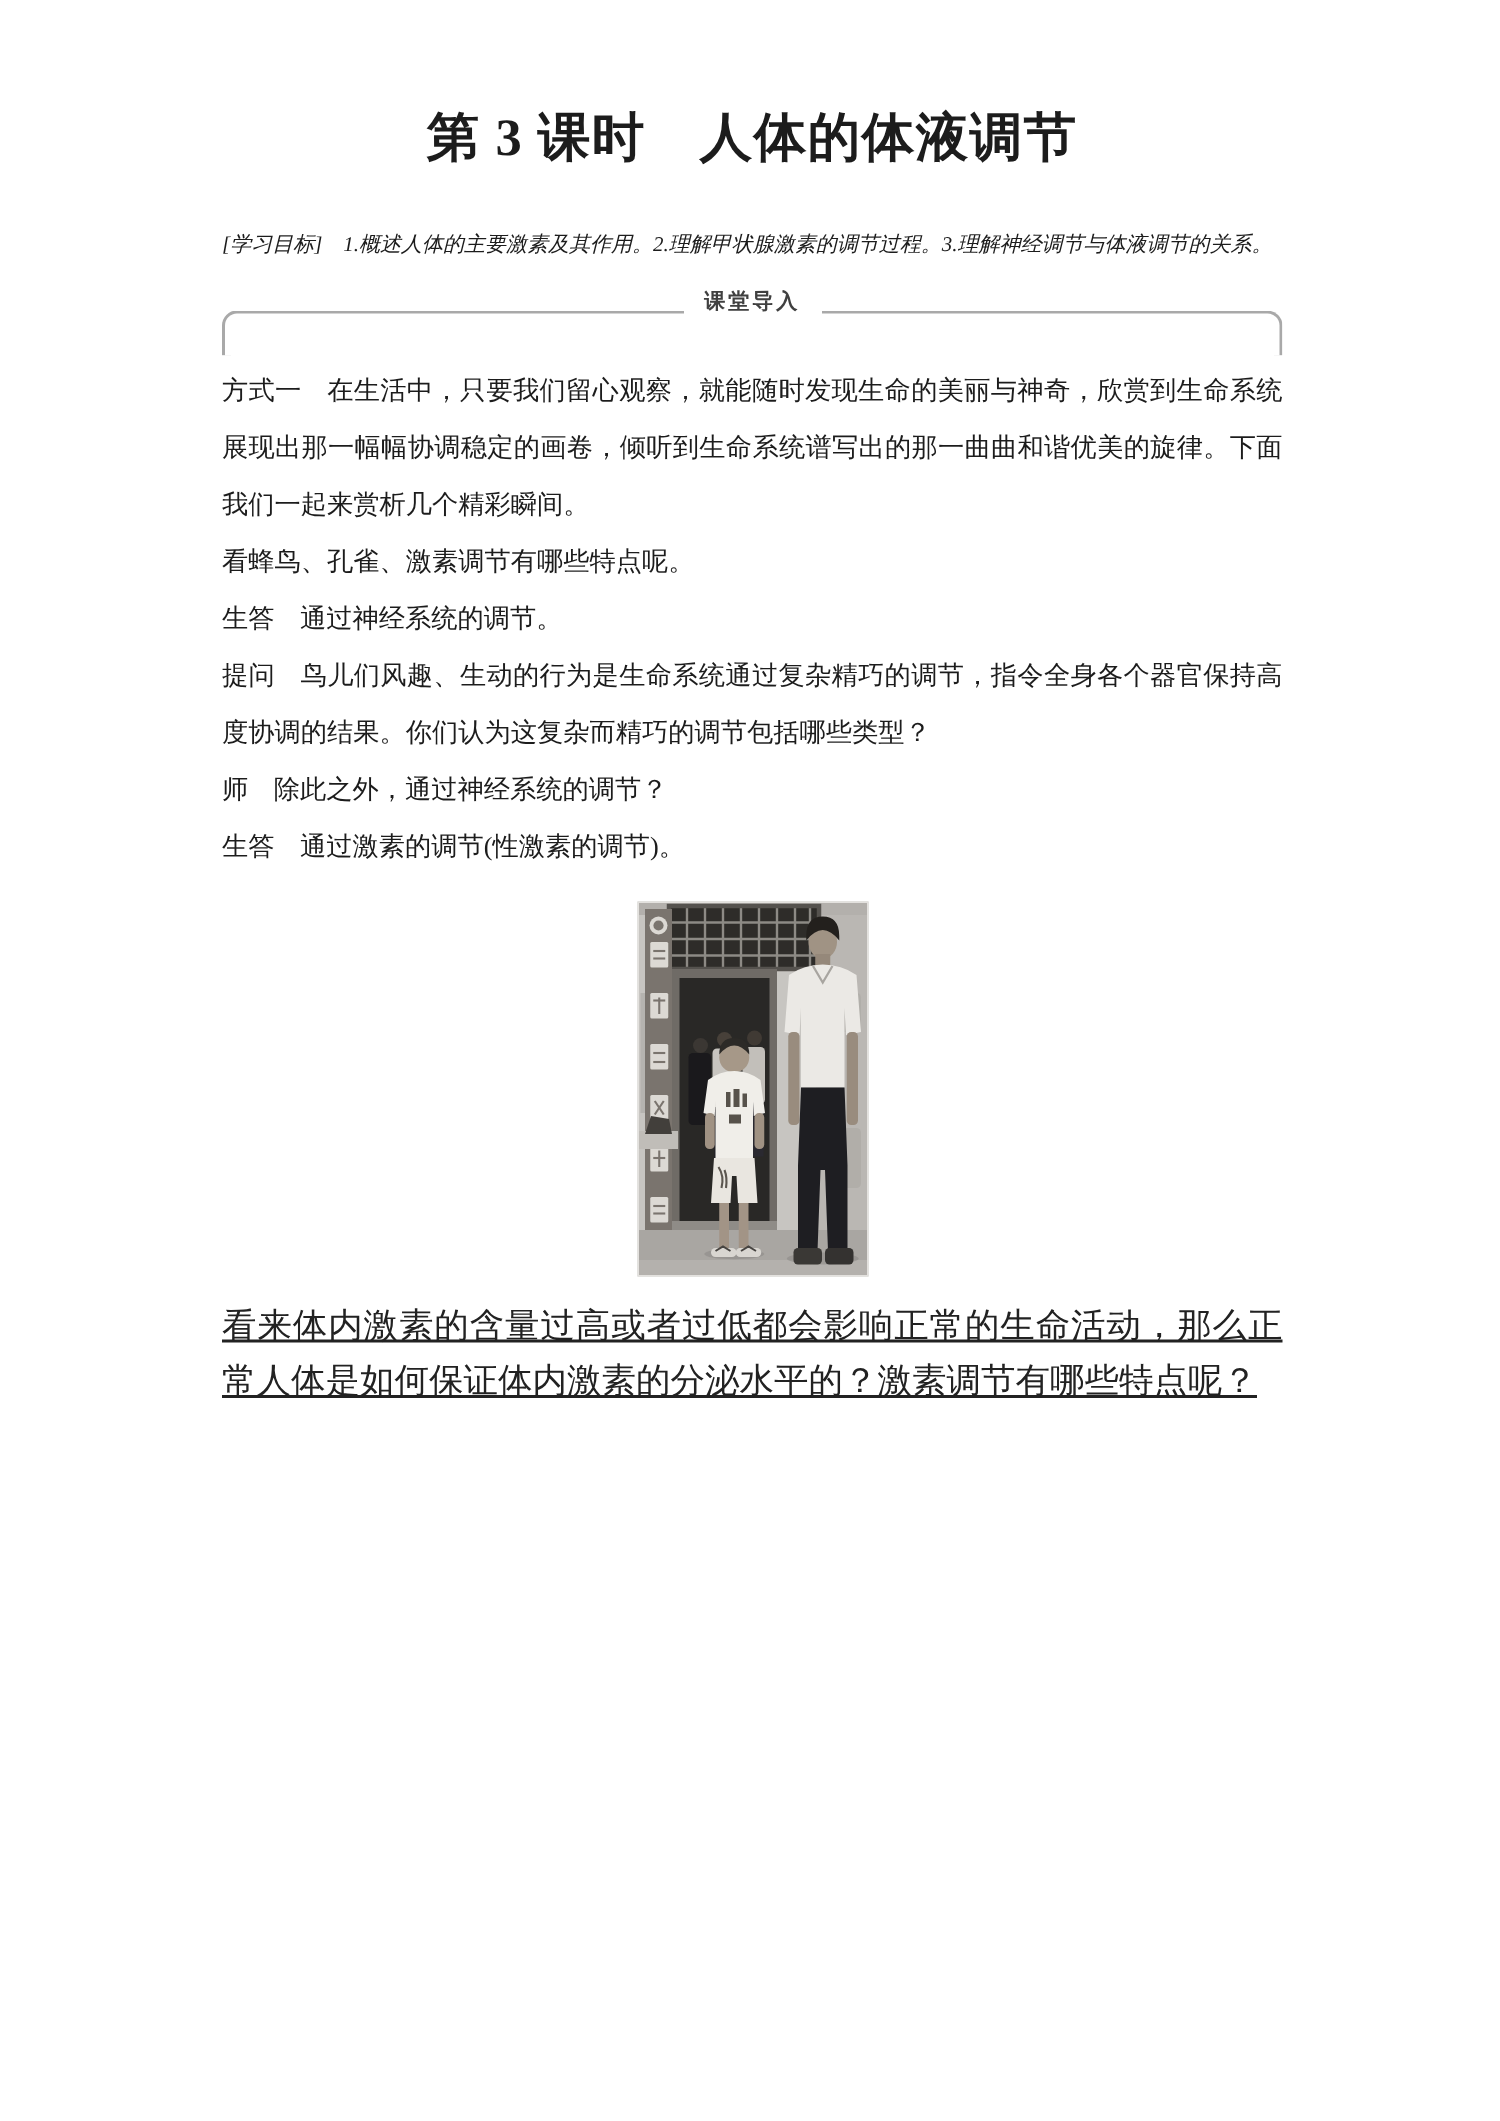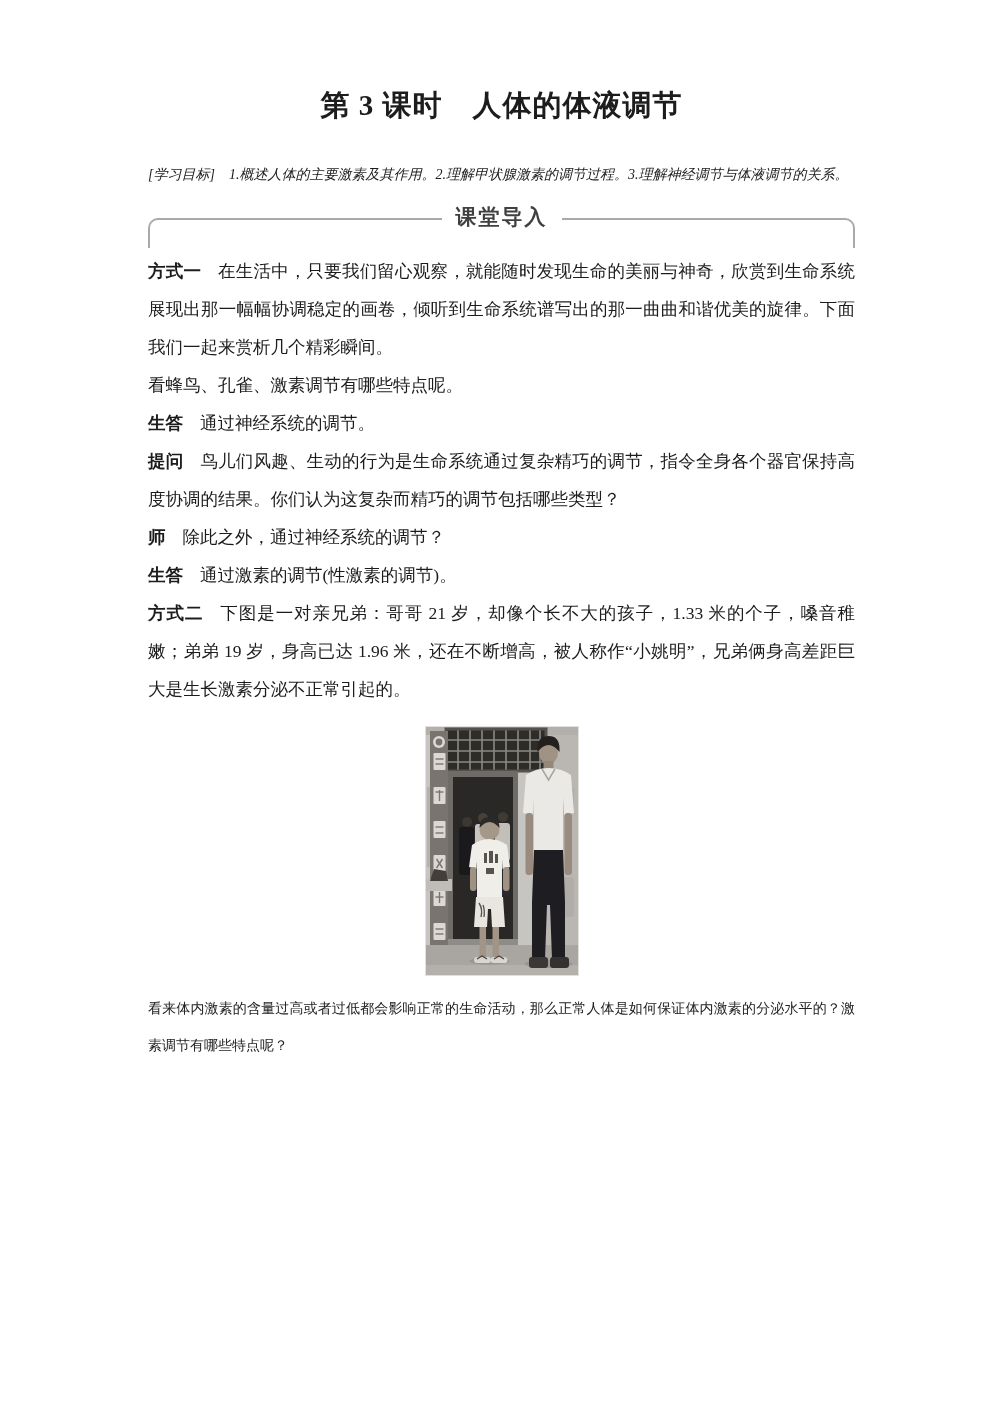--- a/index.html
+++ b/index.html
@@ -9,74 +9,75 @@
     height: 1414px;
     background: #ffffff;
     overflow: hidden;
     font-family: "Liberation Serif", "DejaVu Serif", serif;
     color: #1c1c1c;
   }
   .content { margin: 0 145px 0 148px; }
 
   h1.title {
     margin: 0;
-    padding-top: 86px;
+    padding-top: 68px;
     text-align: center;
-    font-size: 29px;
+    font-size: 35px;
     font-weight: bold;
     letter-spacing: 1px;
     font-family: "Liberation Serif", "DejaVu Serif", serif;
   }
 
   p.objectives {
     margin: 30px 0 0 0;
     font-size: 14px;
     line-height: 38px;
     text-align: justify;
     font-style: italic;
   }
 
   .intro-box { display: flex; align-items: flex-start; margin-top: 24px; height: 32px; }
   .intro-line { flex: 1; height: 28px; border-top: 2px solid #a9a9a9; }
   .intro-line.left  { border-left: 2px solid #a9a9a9;  border-top-left-radius: 10px; }
   .intro-line.right { border-right: 2px solid #a9a9a9; border-top-right-radius: 10px; }
   .intro-title {
     font-family: "Liberation Sans", "DejaVu Sans", sans-serif;
     font-weight: bold;
-    font-size: 21px;
+    font-size: 14px;
     color: #404040;
     letter-spacing: 2px;
     padding: 0 14px;
     margin-top: -15px;
     white-space: nowrap;
   }
 
   .dialogue { margin-top: 2px; }
   .dialogue p {
     margin: 0;
     font-size: 17.5px;
     line-height: 38px;
     text-align: justify;
   }
   .plabel {
     font-family: "Liberation Sans", "DejaVu Sans", sans-serif;
-    font-weight: bold;
+    font-weight: normal;
   }
   .plabel:not(:empty) { padding-right: 17px; }
 
   figure.photo-fig { margin: 18px auto 0 auto; width: 154px; }
   figure.photo-fig svg { display: block; border: 1px solid #e3e1de; background: #c7c5c1; }
 
   p.closing {
     margin: 14px 0 0 0;
     font-family: "Liberation Sans", "DejaVu Sans", sans-serif;
-    font-size: 14px;
+    font-size: 23px;
     line-height: 37px;
     text-align: justify;
     color: #222222;
+    text-decoration: underline;
   }
 </style>
 </head>
 <body>
 
 <div class="page">
   <div class="content">
 
     <h1 class="title">第 3 课时　人体的体液调节</h1>
 
@@ -88,21 +89,20 @@
       <div class="intro-line right"></div>
     </div>
 
     <div class="dialogue">
       <p><b class="plabel">方式一</b><span>在生活中，只要我们留心观察，就能随时发现生命的美丽与神奇，欣赏到生命系统展现出那一幅幅协调稳定的画卷，倾听到生命系统谱写出的那一曲曲和谐优美的旋律。下面我们一起来赏析几个精彩瞬间。</span></p>
       <p><b class="plabel"></b><span>看蜂鸟、孔雀、激素调节有哪些特点呢。</span></p>
       <p><b class="plabel">生答</b><span>通过神经系统的调节。</span></p>
       <p><b class="plabel">提问</b><span>鸟儿们风趣、生动的行为是生命系统通过复杂精巧的调节，指令全身各个器官保持高度协调的结果。你们认为这复杂而精巧的调节包括哪些类型？</span></p>
       <p><b class="plabel">师</b><span>除此之外，通过神经系统的调节？</span></p>
       <p><b class="plabel">生答</b><span>通过激素的调节(性激素的调节)。</span></p>
-      <p><b class="plabel">方式二</b><span>下图是一对亲兄弟：哥哥 21 岁，却像个长不大的孩子，1.33 米的个子，嗓音稚嫩；弟弟 19 岁，身高已达 1.96 米，还在不断增高，被人称作“小姚明”，兄弟俩身高差距巨大是生长激素分泌不正常引起的。</span></p>
     </div>
 
     <figure class="photo-fig">
       <svg viewBox="0 0 152 248" width="152" height="248" xmlns="http://www.w3.org/2000/svg">
 
         <rect width="152" height="248" fill="#c7c5c1"></rect>
         <rect x="118" y="0" width="34" height="248" fill="#bab7b3"></rect>
         <rect x="0" y="0" width="152" height="8" fill="#b3b0ac"></rect>
         <g fill="#aeaba6" opacity="0.7">
           <rect x="128" y="60" width="20" height="26" rx="3"></rect>

